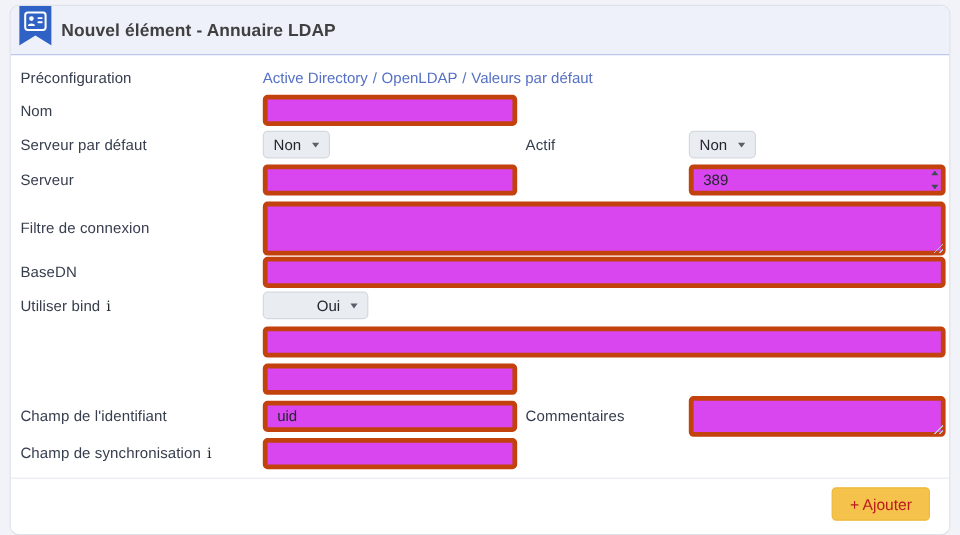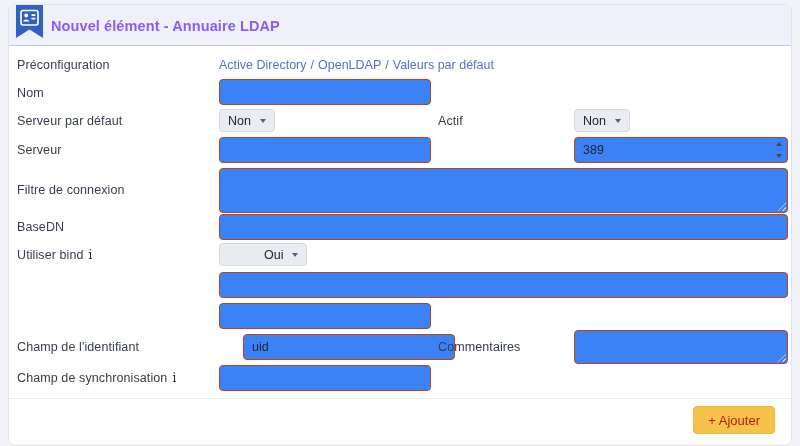--- a/index.html
+++ b/index.html
@@ -21,37 +21,37 @@
   .card-header {
     position:absolute; left:0; top:0; right:0; height:41px;
     background:#eef1f9;
     border-bottom:1px solid #bcc9e8;
     display:flex; align-items:center;
   }
   .bookmark { position:absolute; left:7px; top:0px; width:27px; height:34px; }
   .page-title {
     position:absolute; left:42px; top:0; height:41px;
     display:flex; align-items:center;
-    font-size:14.5px; font-weight:bold; color:#8b5cf6;
+    font-size:14.5px; font-weight:bold; color:#404040;
     letter-spacing:.1px;
   }
   .lbl {
     position:absolute; font-size:12.5px; color:#363d4d; line-height:14px;
     letter-spacing:.1px;
   }
   .lbl .info-i {
     font-family:"DejaVu Serif", serif; font-size:12px; color:#23272e;
     margin-left:5px; font-weight:500;
   }
   .links { position:absolute; font-size:12.5px; }
   .links a { color:#5570c4; text-decoration:none; }
   .links .sep { color:#5570c4; margin:0 4px; }
   .txt, .ta {
     position:absolute;
-    border:1px solid #c2410c; border-radius:4px; background:#3b82f6;
+    border:4px solid #c2410c; border-radius:4px; background:#d946ef;
     font-family:"Liberation Sans", sans-serif;
     font-size:12.5px; color:#22262e;
     padding:0 8px; outline:none;
   }
   .txt { height:26px; }
   .ta { resize:none; padding-top:5px; }
   .ta-wrap { position:absolute; }
   .ta-wrap .ta { left:0; top:0; width:100%; height:100%; }
   .resize-handle {
     position:absolute; right:2px; bottom:2px; width:9px; height:9px;
@@ -157,21 +157,21 @@
   <div class="selectbox" style="left:210px; top:238px;padding-left:44px;">
     <span>Oui</span>
     <span class="caret"></span>
   </div>
 
   <input class="txt" style="left: 210px; top: 267px; width: 569px;" value="">
 
   <input class="txt" style="left: 210px; top: 298px; width: 212px;" value="">
 
   <div class="lbl" style="left:8px; top:335px;">Champ de l'identifiant</div>
-  <input class="txt" style="left: 210px; top: 329px; width: 212px; margin-left: 24px;" value="uid">
+  <input class="txt" style="left: 210px; top: 329px; width: 212px;" value="uid">
   <div class="lbl" style="left:429px; top:335px;">Commentaires</div>
   <div class="ta-wrap" style="left:565px; top:325px; width:214px; height:34px;">
     <textarea class="ta" style=""></textarea>
     <div class="resize-handle"></div>
   </div>
 
   <div class="lbl" style="left:8px; top:366px;"><span>Champ de synchronisation</span><span class="info-i">i</span></div>
   <input class="txt" style="left: 210px; top: 360px; width: 212px;" value="">
 
   <div class="card-footer">

